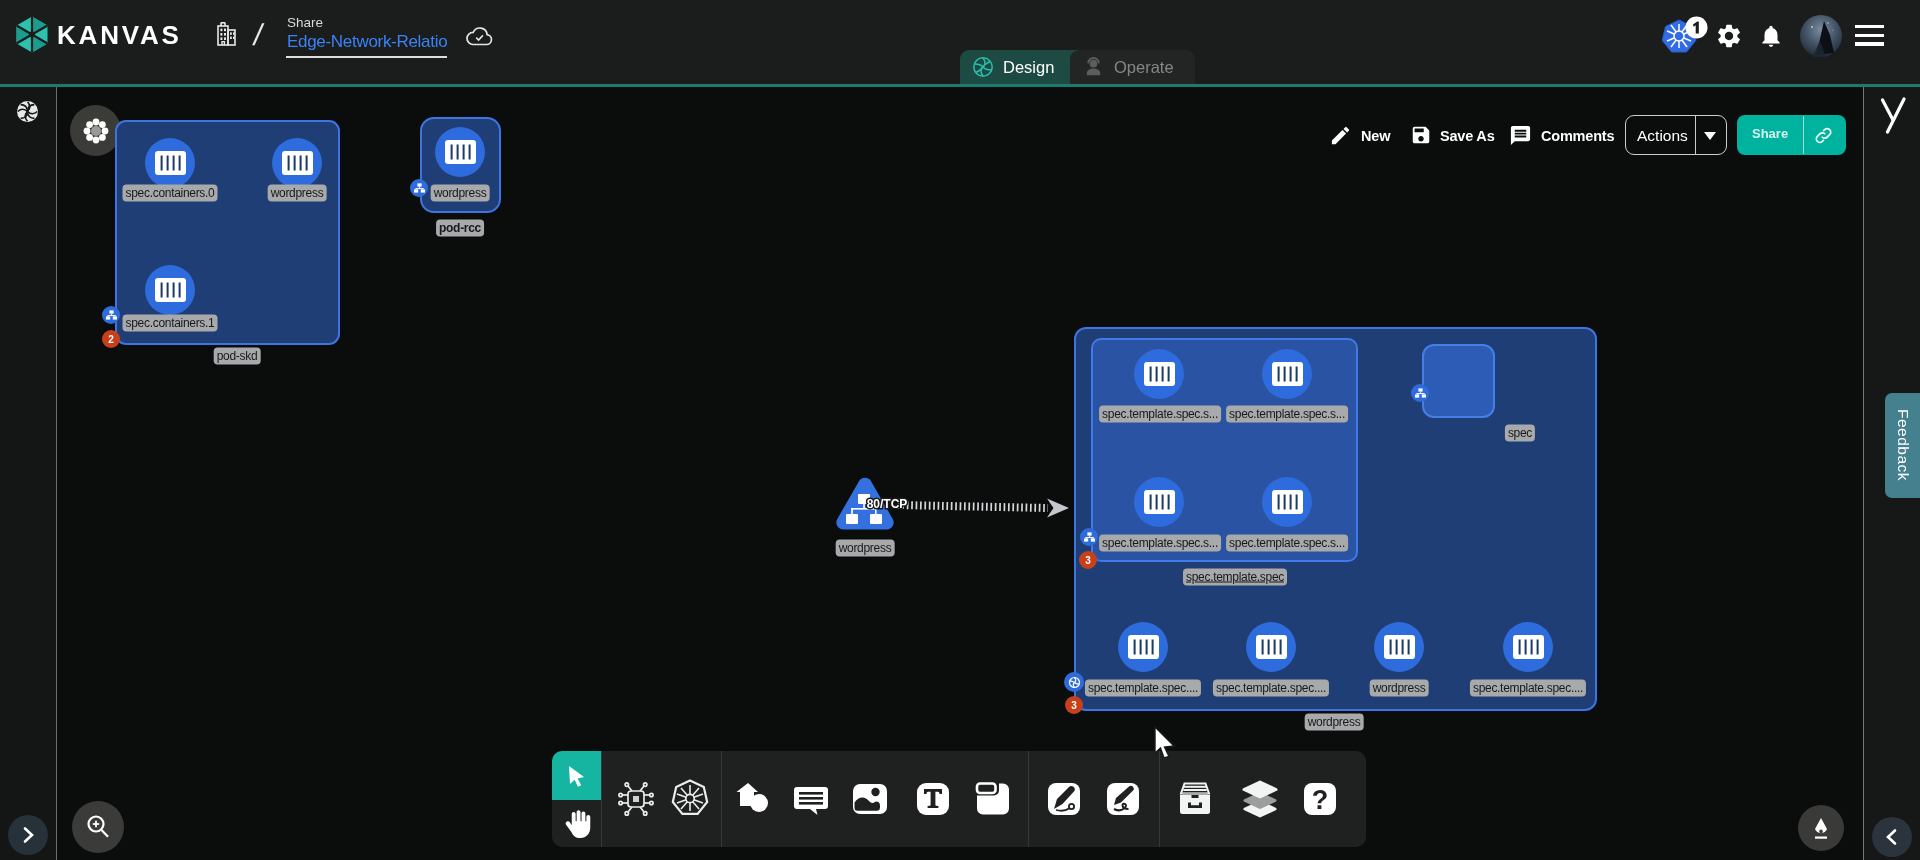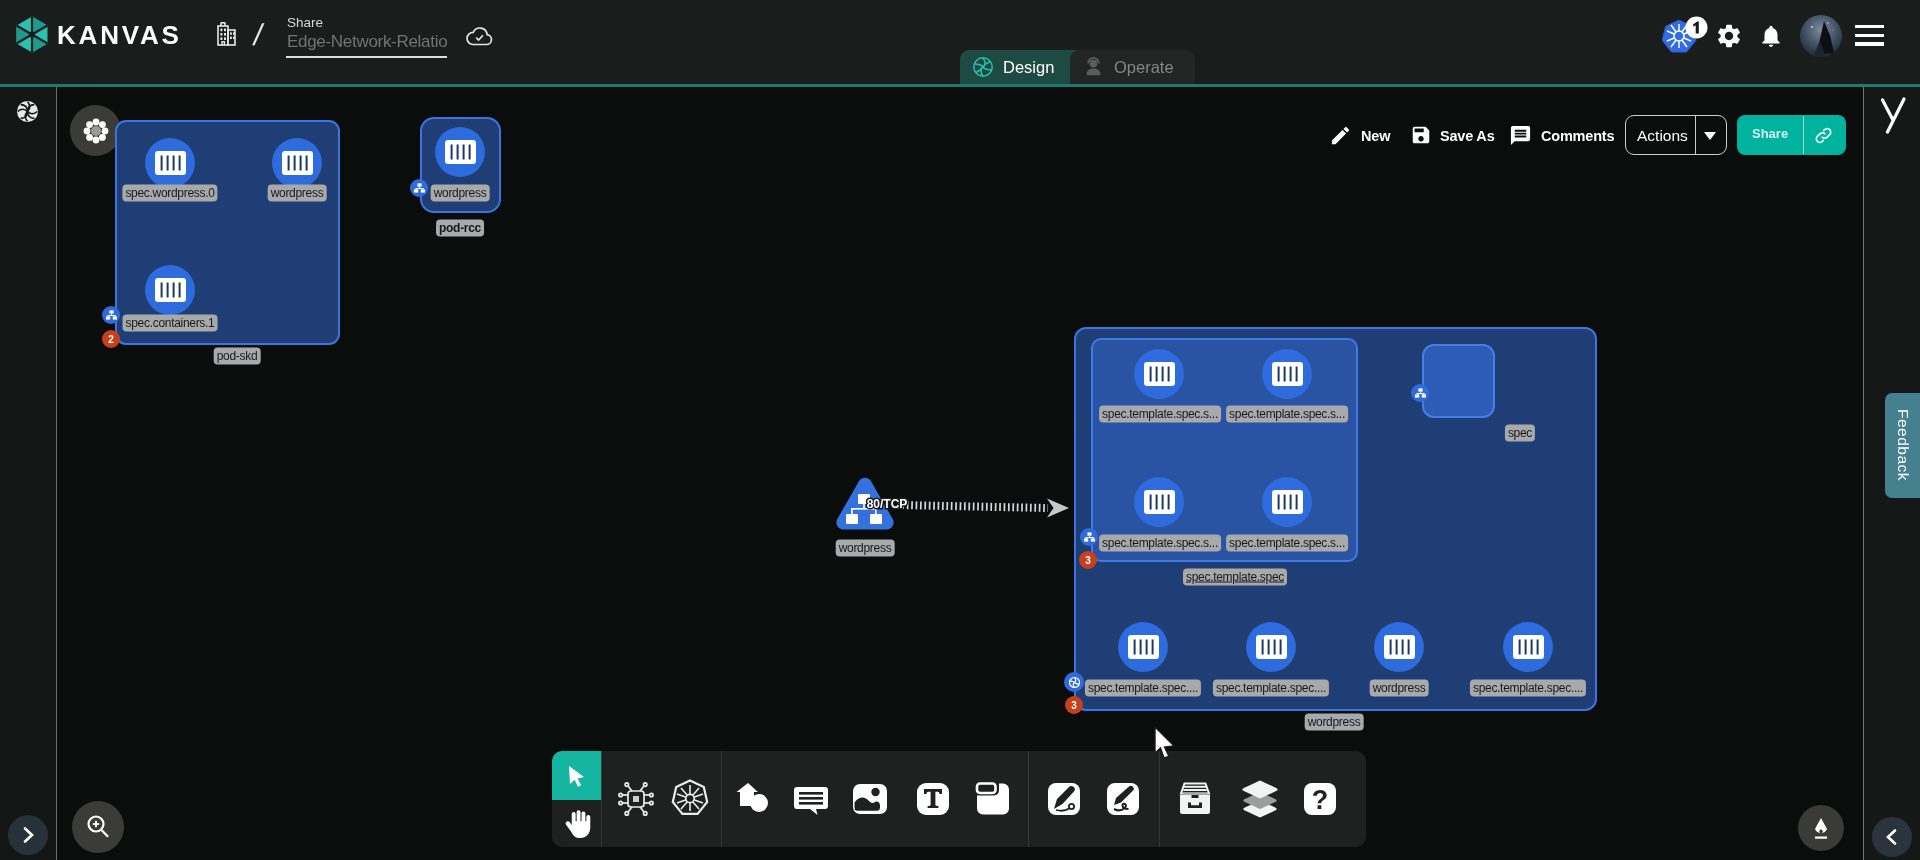--- a/index.html
+++ b/index.html
@@ -11,21 +11,21 @@
   #sidebar { position:absolute; left:0; top:87px; width:56px; height:773px; background:#141515; }
   #sbline { position:absolute; left:56px; top:87px; width:1px; height:773px; background:#6d6d6d; }
   #rrail { position:absolute; left:1864px; top:87px; width:56px; height:773px; background:#161717; }
   #rrline { position:absolute; left:1863px; top:87px; width:1px; height:773px; background:#777; }
   .hv { position:absolute; display:flex; align-items:center; }
   #klogo { left:14px; top:16px; }
   #kname { left:57px; top:20px; color:#fff; font-size:26px; font-weight:bold; letter-spacing:2.8px; }
   #bicon { left:212px; top:20px; }
   #slash { left:254px; top:18px; color:#e8e8e8; font-size:30px; font-weight:300; transform:skewX(-10deg); }
   #nmlbl { left:287px; top:15px; color:#d8d8d8; font-size:13.5px; }
-  #nmval { left:287px; top:32px; color:#737373; font-size:17px; letter-spacing:-0.3px; }
+  #nmval { left:287px; top:32px; color:#3b82f6; font-size:17px; letter-spacing:-0.3px; }
   #nmline { position:absolute; left:286px; top:56px; width:161px; height:2px; background:#dedede; }
   #cloud { left:466px; top:26px; }
   
   .tab { position:absolute; top:50px; height:34px; display:flex; align-items:center; border-radius:9px 9px 0 0; }
   #tabD { left:960px; width:130px; background:#1d4a42; }
   #tabO { left:1070px; width:125px; background:#232525; }
   #tabD span { color:#fff; font-size:16.5px; margin-left:9px; }
   #tabO span { color:#848686; font-size:16.5px; margin-left:9px; }
   .tabic { margin-left:12px; }
   .hic { position:absolute; }
@@ -246,21 +246,21 @@
         <svg width="31" height="24" viewBox="0 0 31 24">
           <rect width="31" height="24" rx="3" fill="#fff"></rect>
           <g fill="#1c3a66">
             <rect x="5.6" y="4.5" width="2" height="15"></rect>
             <rect x="11.6" y="4.5" width="2" height="15"></rect>
             <rect x="17.6" y="4.5" width="2" height="15"></rect>
             <rect x="23.6" y="4.5" width="2" height="15"></rect>
           </g>
         </svg>
       </div>
-    <div class="glabel" style="left:170px;top:193px;">spec.wordpress.0</div>
+    <div class="glabel" style="left:170px;top:193px;">spec.containers.0</div>
     <div class="glabel" style="left:297px;top:193px;">wordpress</div>
     <div class="glabel" style="left:170px;top:323px;">spec.containers.1</div>
     <div class="glabel" style="left:237px;top:356px;">pod-skd</div>
     <div class="bdg bdgb" style="left:102px;top:306px;">
         <svg width="11" height="10" viewBox="0 0 11 10" fill="#fff">
           <rect x="3.4" y="0.4" width="4.2" height="3.2"></rect>
           <rect x="0" y="6.4" width="4.2" height="3.2"></rect>
           <rect x="6.8" y="6.4" width="4.2" height="3.2"></rect>
           <path d="M5.2 3.6 h0.9 v1.6 h-0.9z"></path>
           <rect x="1.6" y="5.1" width="7.9" height="1"></rect>

